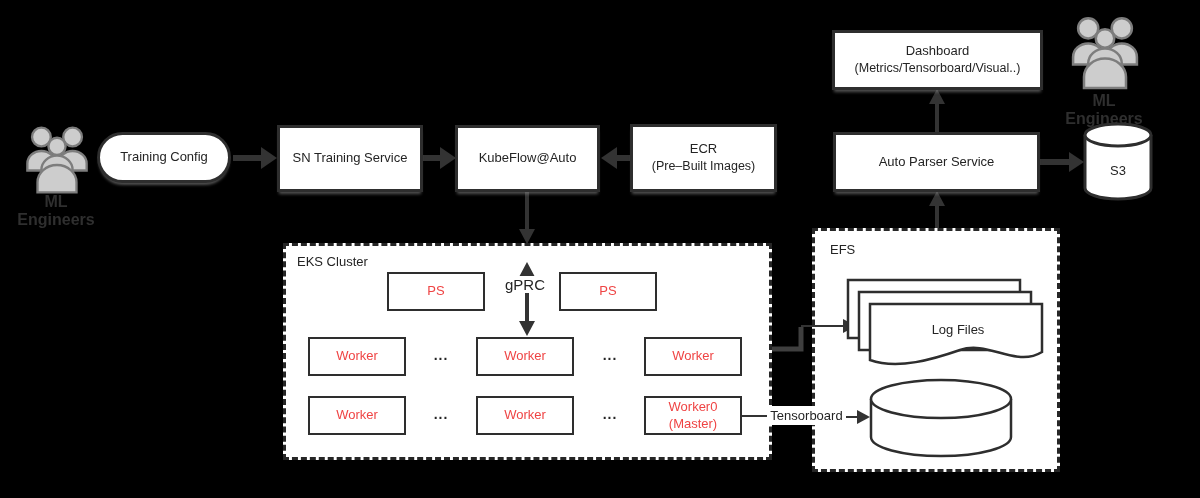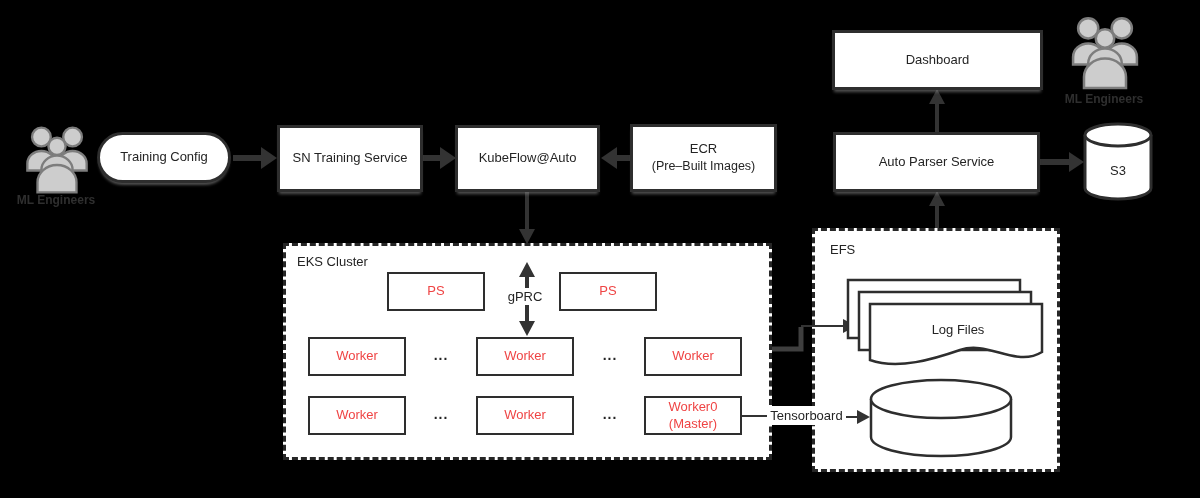--- a/index.html
+++ b/index.html
@@ -24,21 +24,21 @@
     display:flex;flex-direction:column;align-items:center;justify-content:center;
     text-align:center;color:#ef4444;font-size:13px;line-height:1.25;
     box-sizing:border-box;z-index:3;box-shadow:none;
   }
   .dashedbox{
     position:absolute;background:#fff;border:3px dashed #262626;
     box-sizing:border-box;z-index:1;
   }
   .zone-label{position:absolute;font-size:13px;color:#242424;z-index:3;}
   .floating-label{
-    position:absolute;color:#2f2f2f;font-size:12px;font-weight:600;
+    position:absolute;color:#2f2f2f;font-size:16px;font-weight:600;
     text-align:center;z-index:2;
   }
   .inline-label{
     position:absolute;background:#fff;color:#242424;font-size:12.5px;
     display:flex;align-items:center;justify-content:center;z-index:4;
   }
   .dots{
     position:absolute;color:#242424;font-size:14px;font-weight:700;
     width:24px;text-align:center;z-index:3;letter-spacing:1px;
   }
@@ -138,20 +138,21 @@
     <span>KubeFlow@Auto</span>
   </div>
 
   <div class="box" style="left:630px;top:124px;width:147px;height:68px;">
     <span>ECR</span>
     <span class="sub">(Pre–Built Images)</span>
   </div>
 
   <div class="box" style="left:832px;top:30px;width:211px;height:60px;">
     <span>Dashboard</span>
+    <span class="sub">(Metrics/Tensorboard/Visual..)</span>
   </div>
 
   <div class="box" style="left:833px;top:132px;width:207px;height:60px;">
     <span>Auto Parser Service</span>
   </div>
 
   <svg class="art" style="left:1083px;top:122px;" width="70" height="80" viewBox="0 0 70 80">
     <g fill="#fff" stroke="#2e2e2e" stroke-width="3">
       <path d="M2,13 V66 A33,11 0 0 0 68,66 V13"></path>
       <ellipse cx="35" cy="13" rx="33" ry="11"></ellipse>
@@ -174,21 +175,21 @@
 
   <div class="zone-label" style="left:297px;top:254px;">EKS Cluster</div>
 
   <div class="innerbox" style="left:387px;top:272px;width:98px;height:39px;">
     <span>PS</span>
   </div>
   <div class="innerbox" style="left:559px;top:272px;width:98px;height:39px;">
     <span>PS</span>
   </div>
 
-  <div class="inline-label" style="left:505px;top:288px;width:40px;height:17px;font-size:13px;">gPRC</div>
+  <div class="inline-label" style="left:505px;top:276px;width:40px;height:17px;font-size:15px;">gPRC</div>
 
   <div class="innerbox" style="left:308px;top:337px;width:98px;height:39px;">
     <span>Worker</span>
   </div>
   <div class="dots" style="left:429px;top:347px;">...</div>
   <div class="innerbox" style="left:476px;top:337px;width:98px;height:39px;">
     <span>Worker</span>
   </div>
   <div class="dots" style="left:598px;top:347px;">...</div>
   <div class="innerbox" style="left:644px;top:337px;width:98px;height:39px;">

